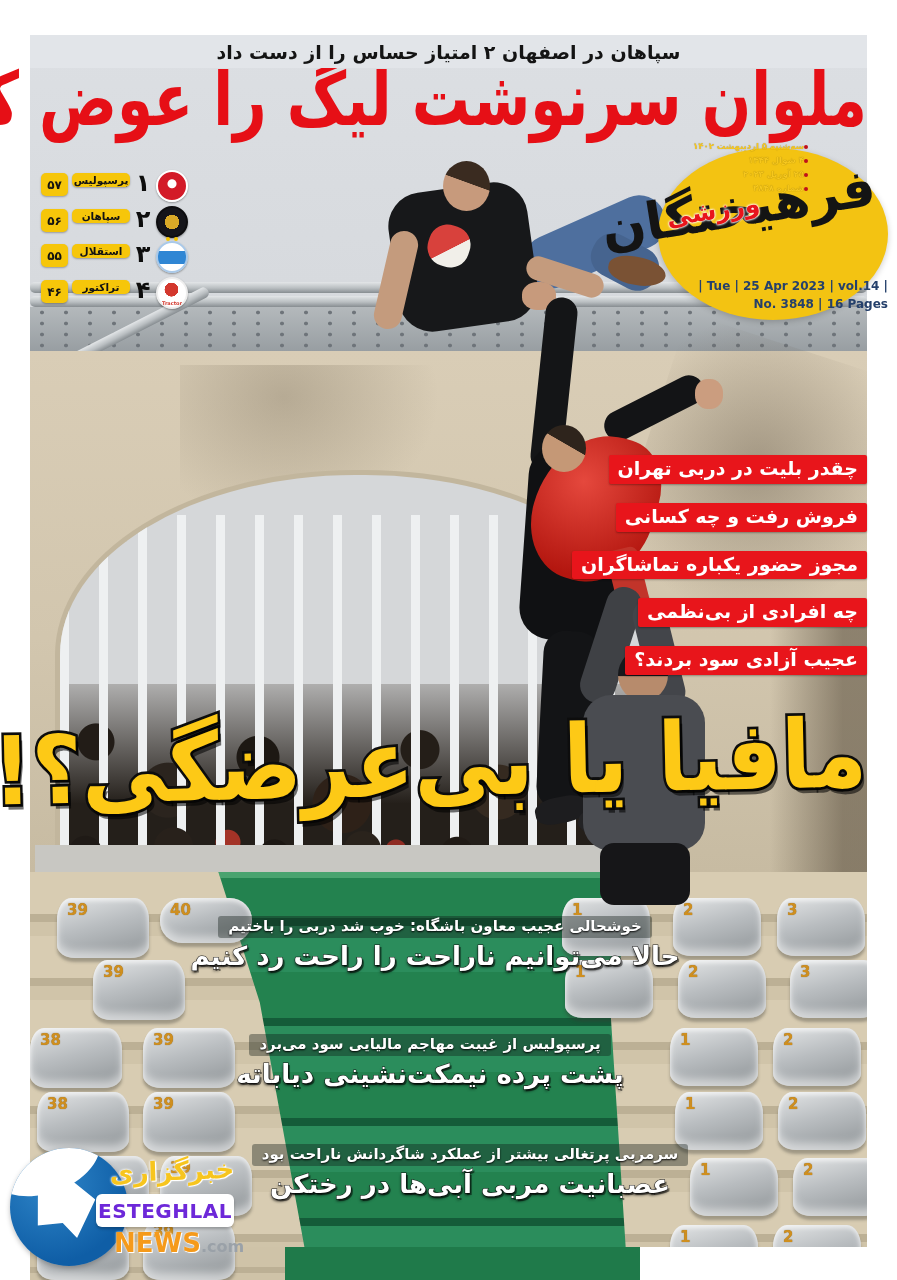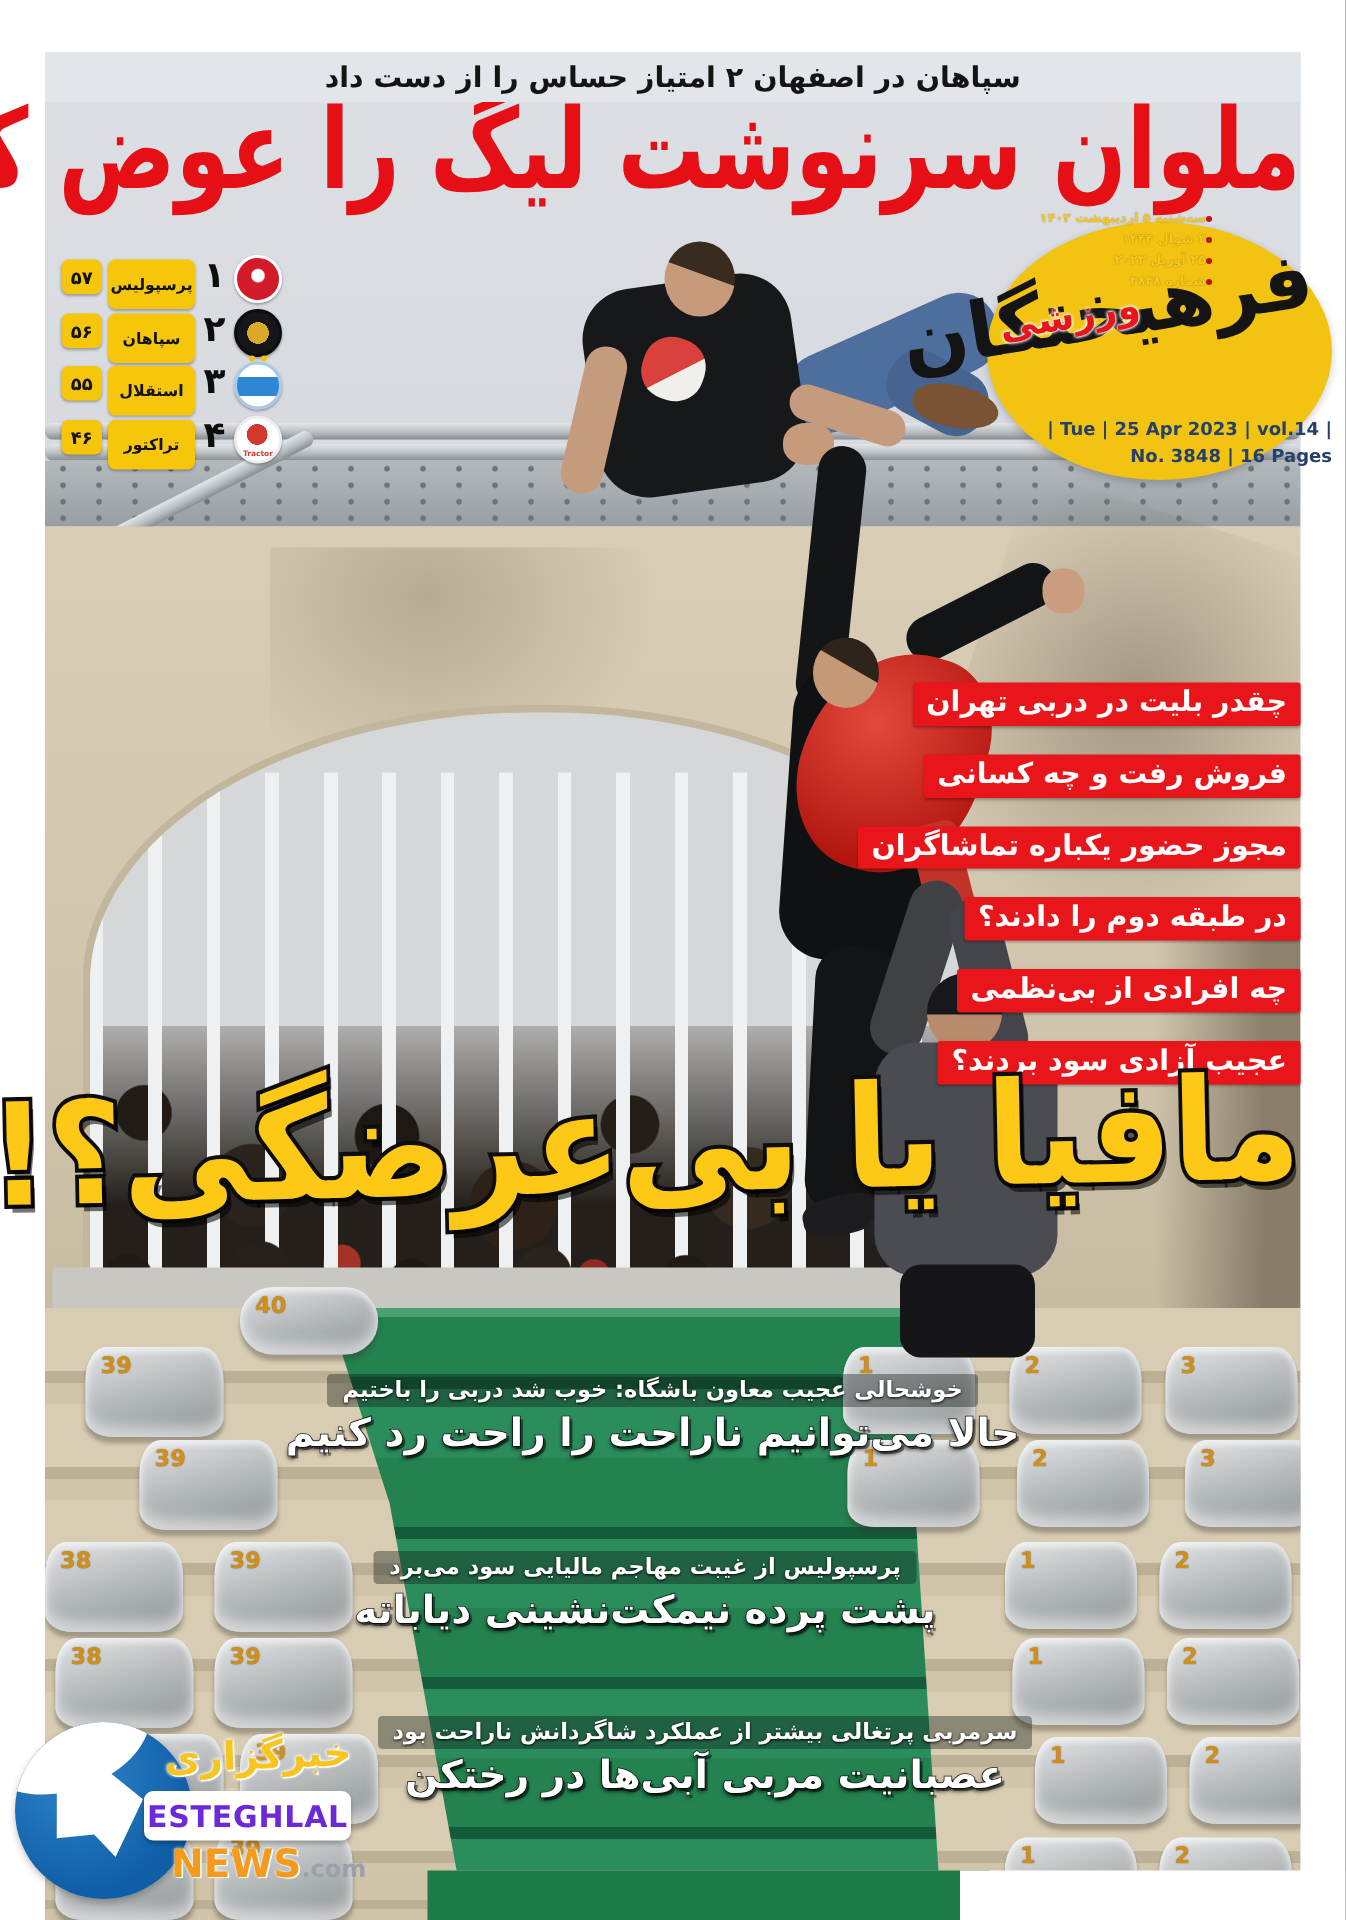--- a/index.html
+++ b/index.html
@@ -73,21 +73,21 @@
       text-align:center;line-height:34px;font-size:19px;font-weight:bold;color:#141414;direction:rtl;z-index:6;}
   .main-headline{position:absolute;left:30px;top:56px;width:837px;margin:0;text-align:center;direction:rtl;
       font-size:58px;font-weight:bold;color:#e60f16;letter-spacing:-1px;
       transform:scaleY(1.28);transform-origin:top center;z-index:5;white-space:nowrap;}
   
   .league{position:absolute;left:0;top:0;z-index:6;}
   .lrow{position:absolute;height:28px;}
   .badge{position:absolute;background:#f6c60a;border-radius:5px;color:#121212;font-weight:bold;
       display:flex;align-items:center;justify-content:center;box-shadow:0 1px 2px rgba(0,0,0,.3);direction:rtl;}
   .b-points{left:41px;width:27px;height:23px;font-size:12px;}
-  .b-name{left:72px;width:58px;height:33px;font-size:10.5px;overflow:hidden;}
+  .b-name{left:72px;width:58px;height:14px;font-size:10.5px;overflow:hidden;}
   .rank{position:absolute;left:132px;width:22px;top:-4px;font-size:24px;font-weight:bold;color:#0d0d0d;text-align:center;}
   .logo{position:absolute;left:156px;top:-3px;width:28px;height:28px;border-radius:50%;box-shadow:0 1px 2px rgba(0,0,0,.35);}
   .logo-persepolis{background:radial-gradient(circle at 50% 42%,#ffffff 0 4px,#d31a28 5px 100%);border:2px solid #fff;}
   .logo-sepahan{background:radial-gradient(circle at 50% 50%,#d9a927 0 36%,#15151a 37%);border:2px solid #0d0d0f;}
   .logo-esteghlal{background:linear-gradient(180deg,#ffffff 0 30%,#2f86d4 30% 74%,#ffffff 74%);border:2px solid #a9c9e9;}
   .logo-esteghlal::before{content:"";position:absolute;left:8px;top:-6px;width:4px;height:4px;border-radius:50%;
       background:#f5c400;box-shadow:8px 0 0 #f5c400;}
   .logo-tractor{background:radial-gradient(circle at 48% 38%,#d3382e 0 30%,transparent 31%),#ffffff;border:2px solid #eee;}
   .logo-text{position:absolute;left:0;right:0;bottom:1px;text-align:center;font-size:5px;font-weight:bold;color:#d3382e;}
   
@@ -167,21 +167,21 @@
     <div class="ground"></div>
 
     <div class="steps"></div>
     <div class="green"></div>
     <div class="steps-bleed"></div>
     <div class="green-bleed"></div>
     <div id="seats">
         <div class="seat" style="left: 27px; top: 863px; width: 92px; height: 60px;">
           <span class="seat-num">39</span>
         </div>
-        <div class="seat" style="left: 130px; top: 823px; width: 92px; height: 45px; border-radius: 22px;">
+        <div class="seat" style="left: 130px; top: 863px; width: 92px; height: 45px; border-radius: 22px;">
           <span class="seat-num">40</span>
         </div>
         <div class="seat" style="left: 63px; top: 925px; width: 92px; height: 60px;">
           <span class="seat-num">39</span>
         </div>
         <div class="seat" style="left: 0px; top: 993px; width: 92px; height: 60px;">
           <span class="seat-num">38</span>
         </div>
         <div class="seat" style="left: 113px; top: 993px; width: 92px; height: 60px;">
           <span class="seat-num">39</span>
@@ -320,21 +320,20 @@
     <div class="mh-title">فرهیختگان</div>
     <div class="mh-sub">ورزشی</div>
     <div class="mh-info l1">| Tue | 25 Apr 2023 | vol.14 |</div>
     <div class="mh-info l2">No. 3848 | 16 Pages</div>
   </div>
 
   <div class="qlines">
     <div class="qline">چقدر بلیت در دربی تهران</div>
     <div class="qline">فروش رفت و چه کسانی</div>
     <div class="qline">مجوز حضور یکباره تماشاگران</div>
-    <div class="qline">در طبقه دوم را دادند؟</div>
     <div class="qline">چه افرادی از بی‌نظمی</div>
     <div class="qline">عجیب آزادی سود بردند؟</div>
   </div>
 
   <h2 class="big-headline">مافیا یا بی‌عرضگی؟!</h2>
 
   <div class="story s1">
     <span class="kicker">خوشحالی عجیب معاون باشگاه: خوب شد دربی را باختیم</span>
     <span class="stitle">حالا می‌توانیم ناراحت را راحت رد کنیم</span>
   </div>

